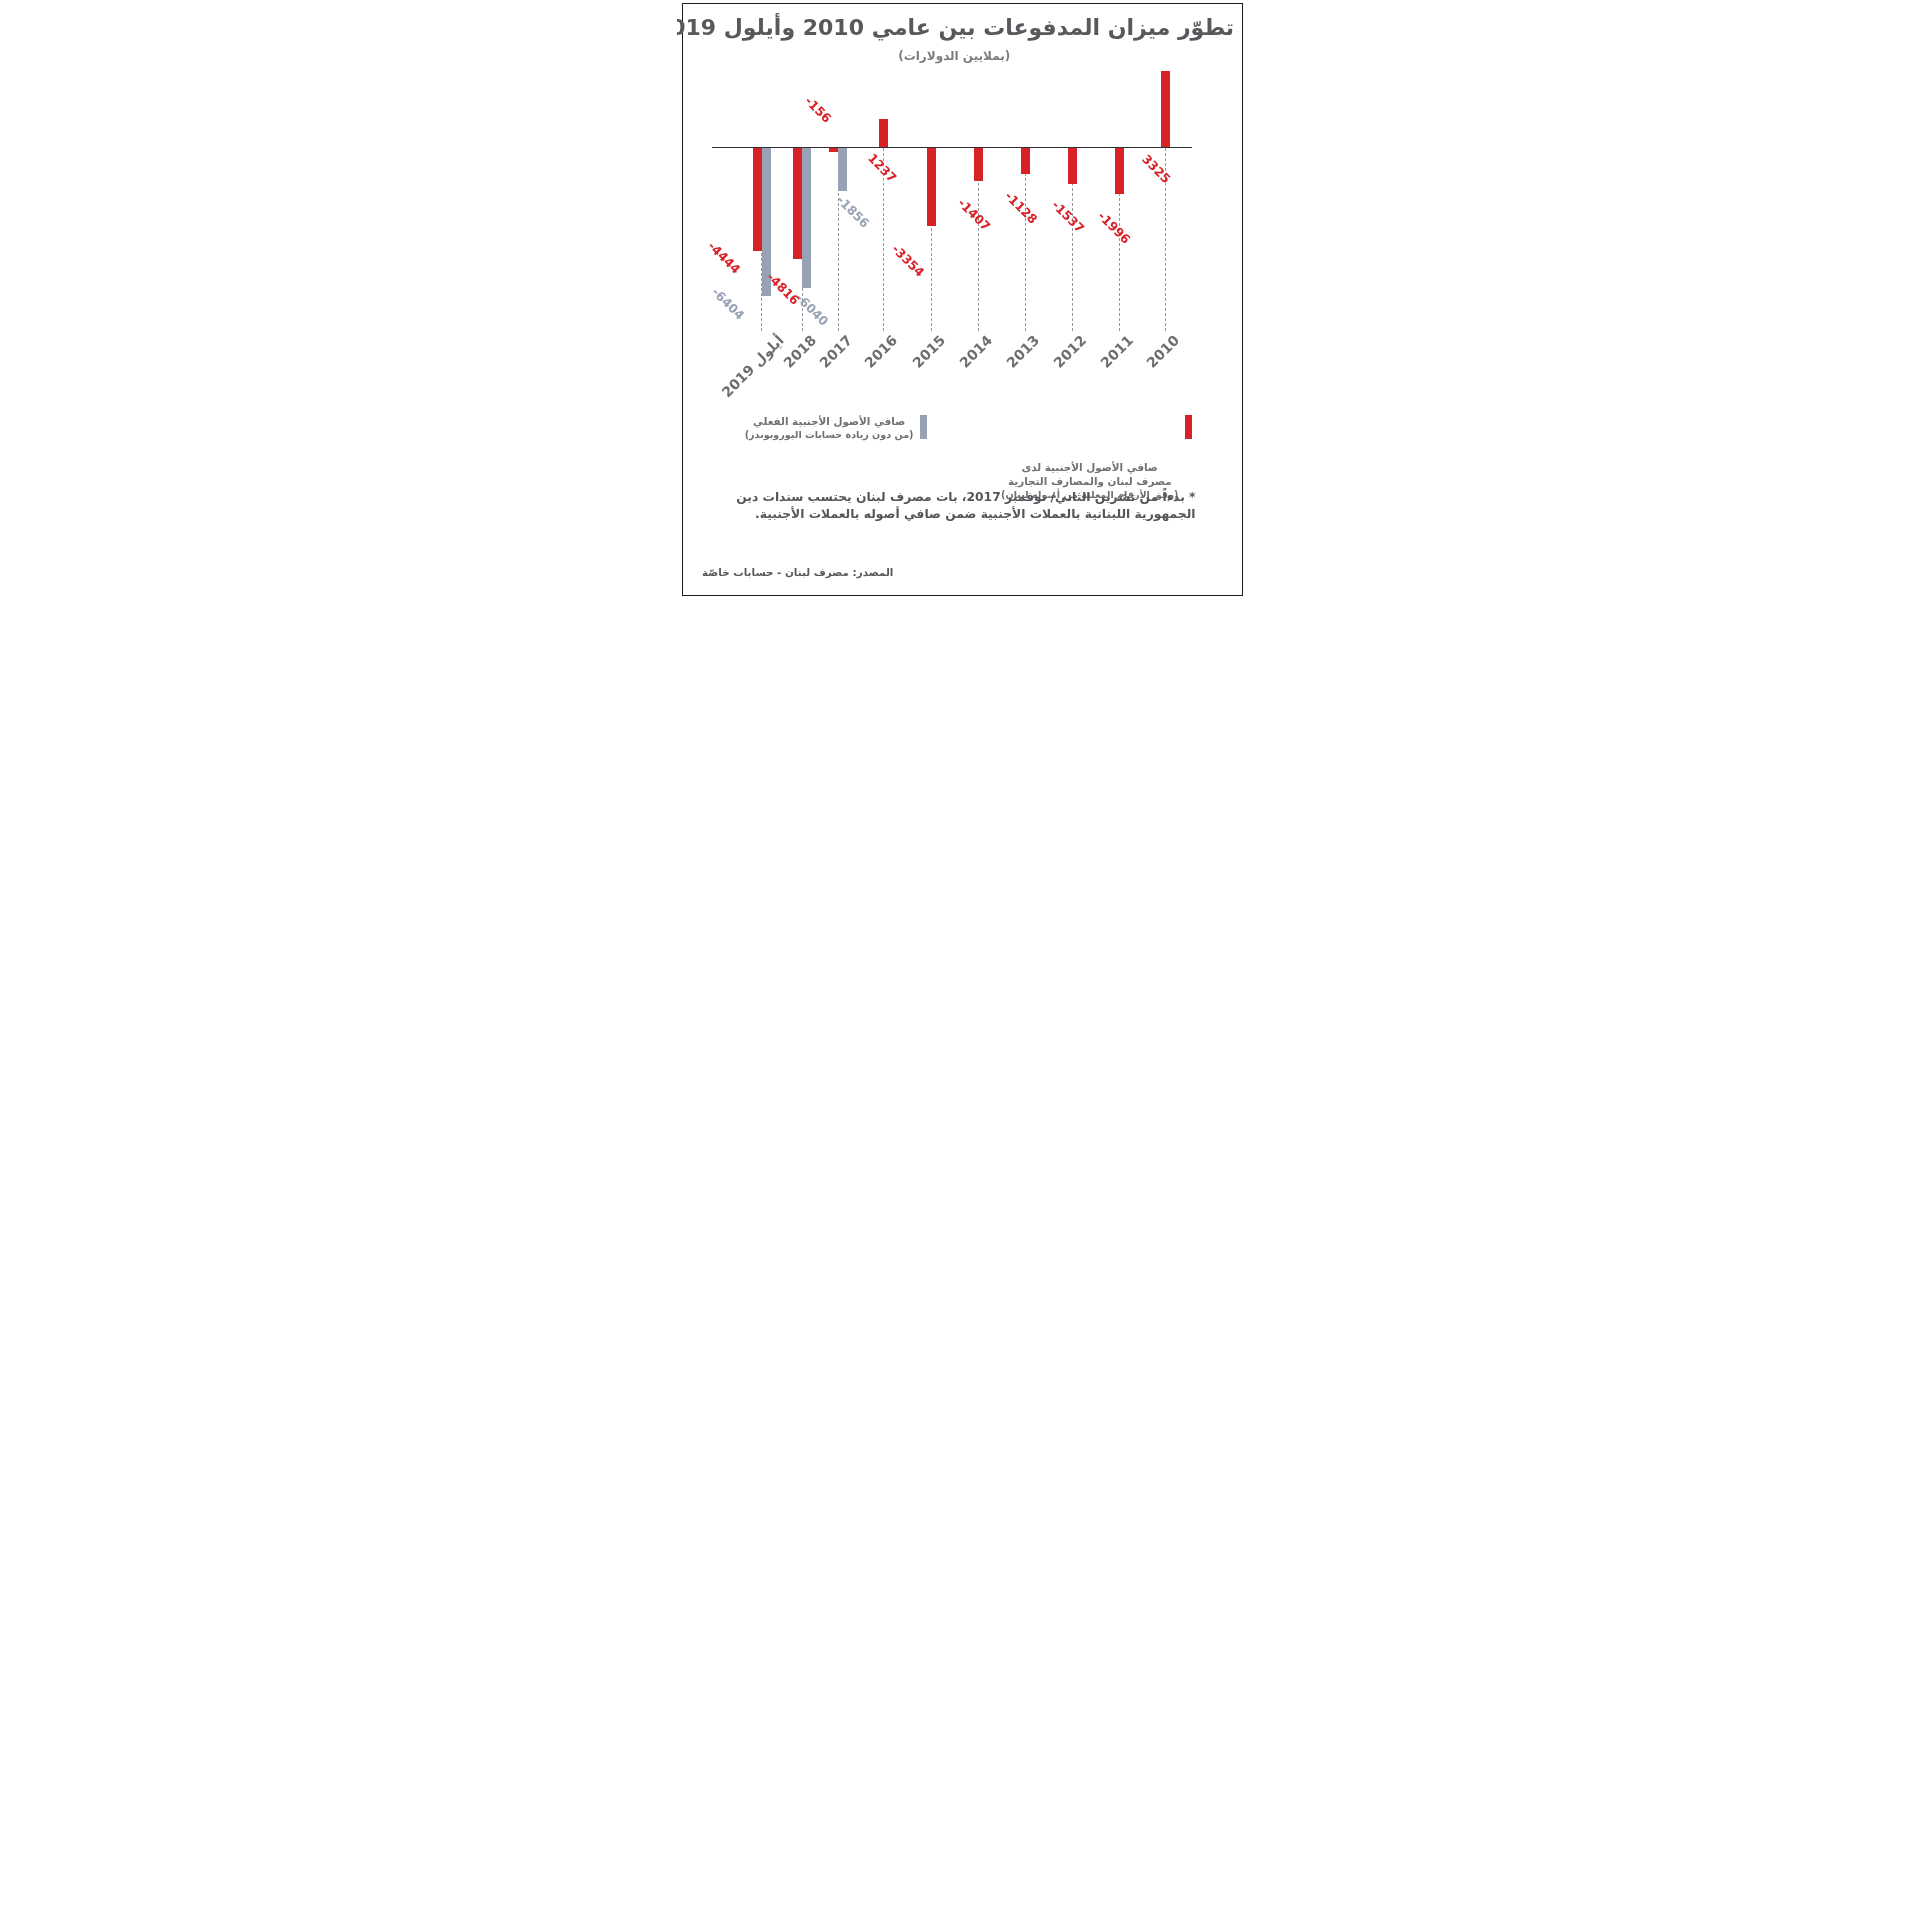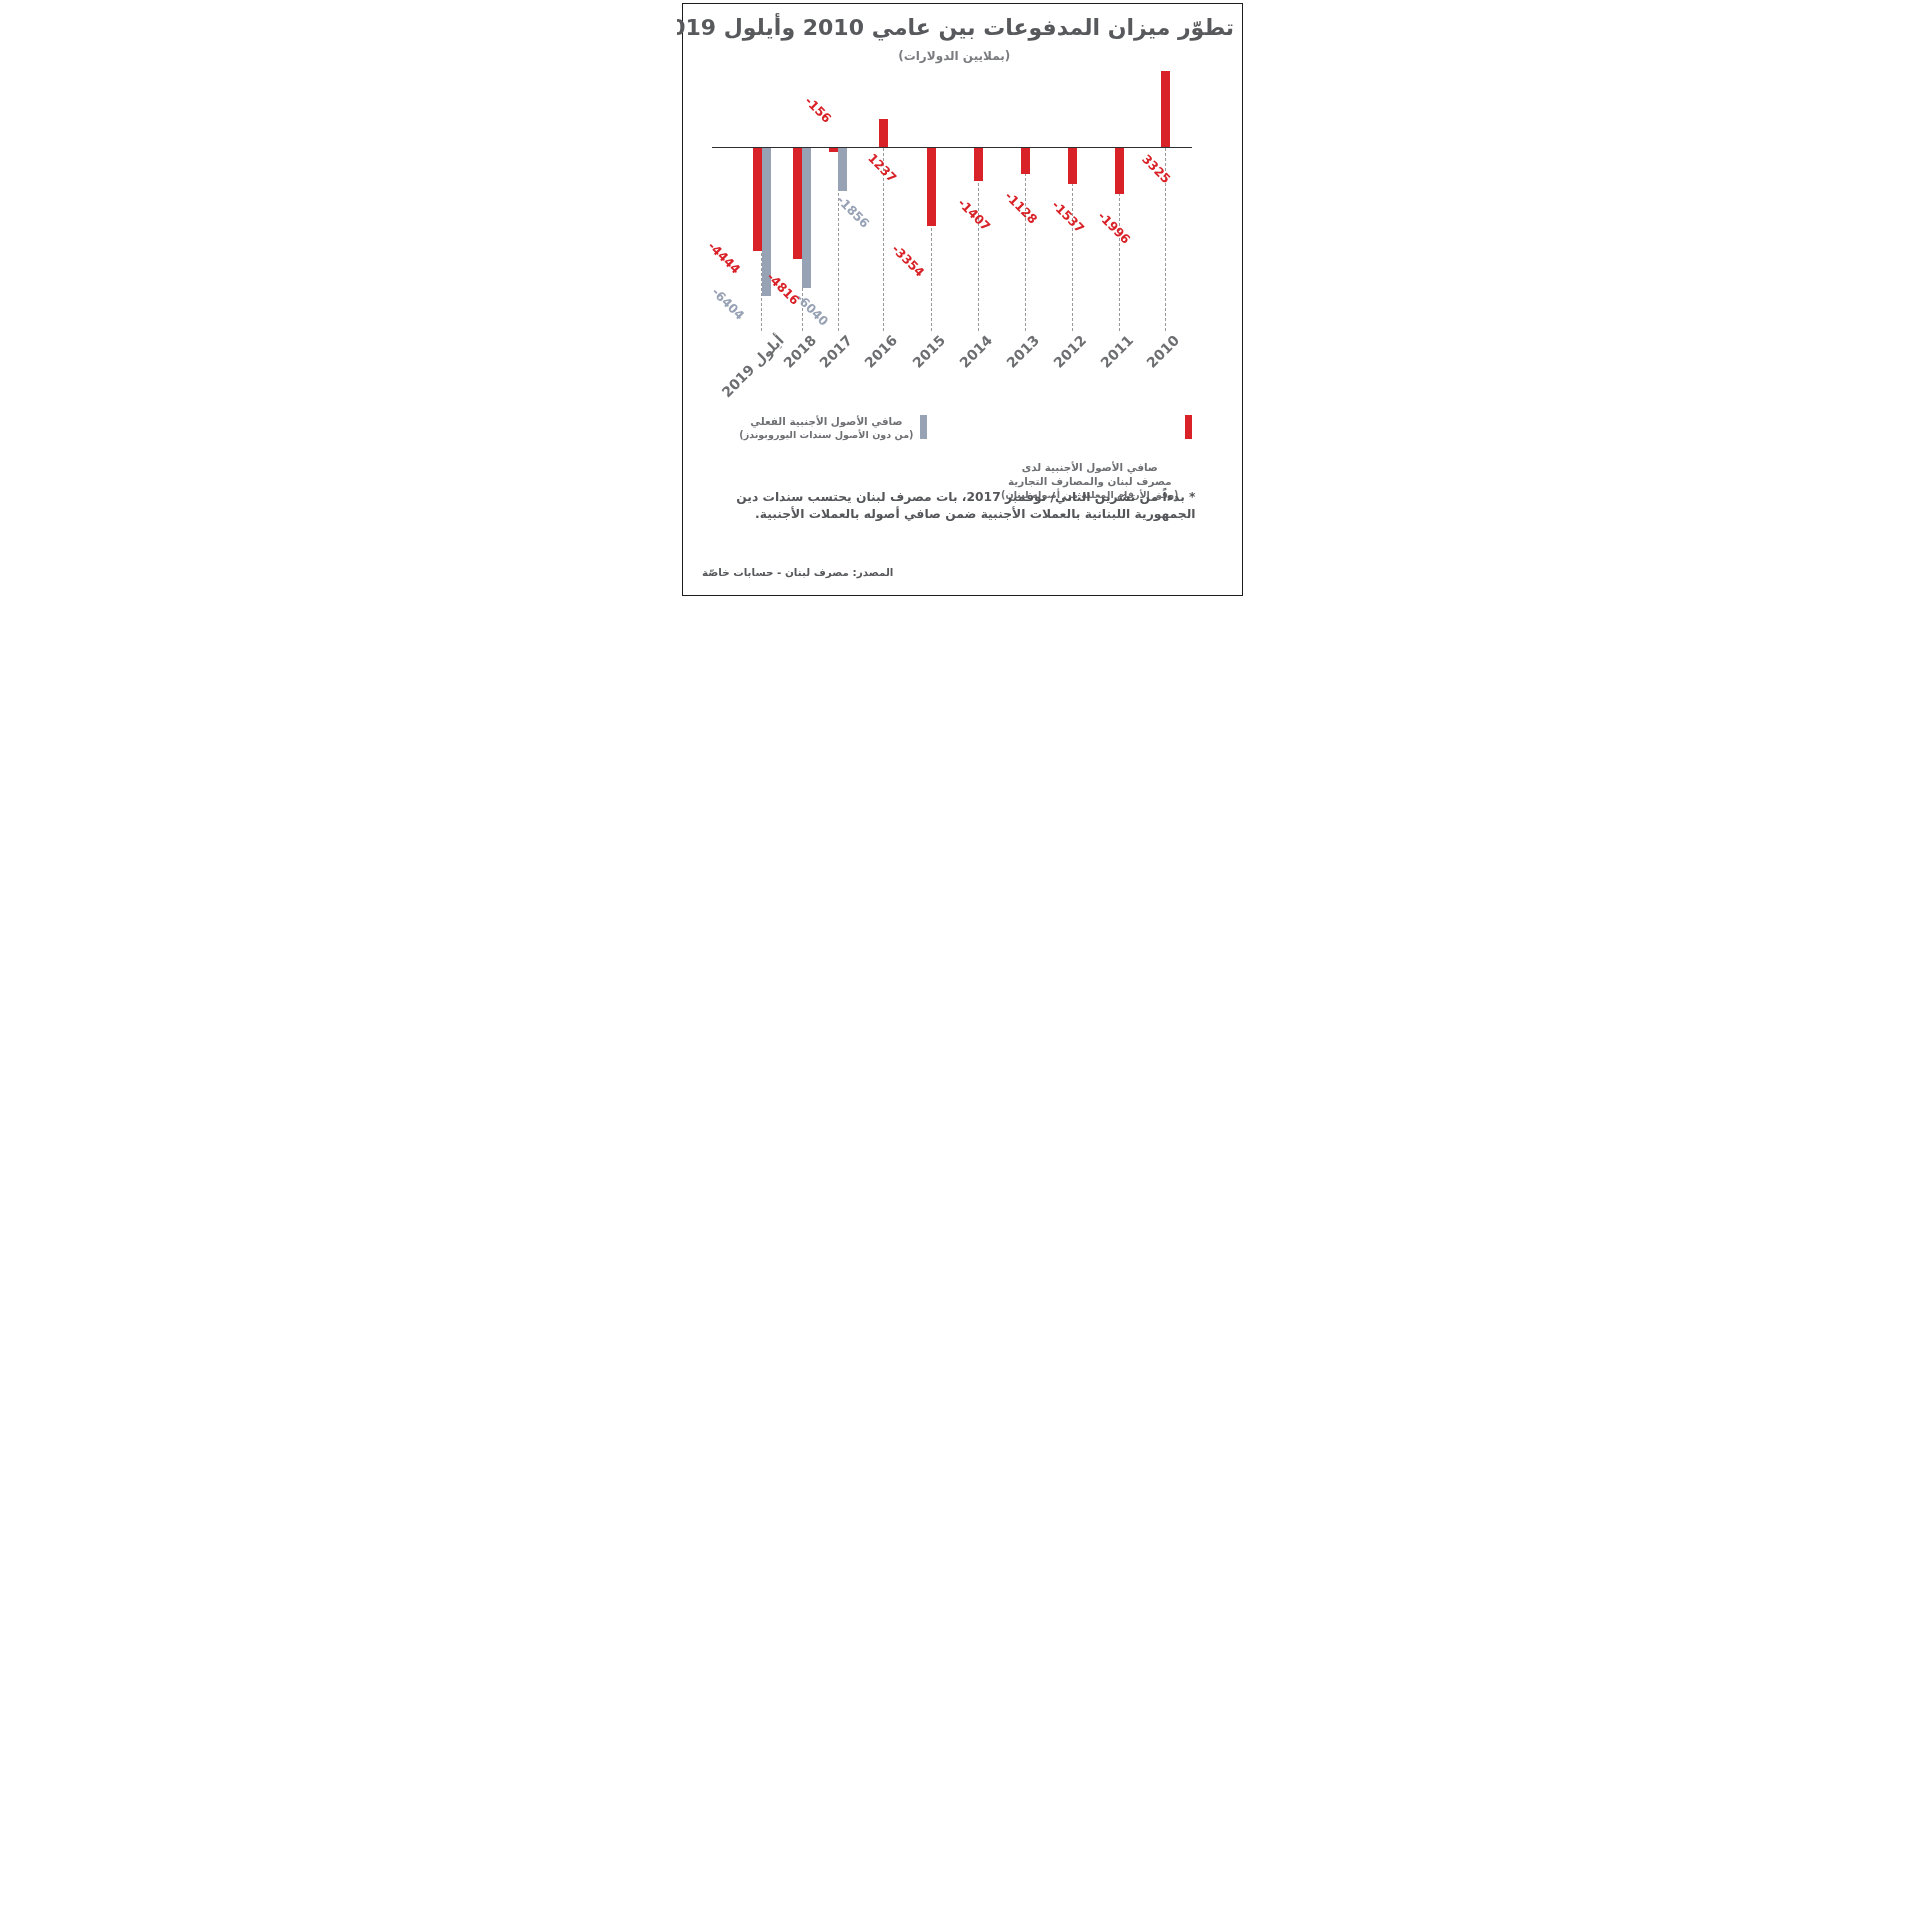--- a/index.html
+++ b/index.html
@@ -122,21 +122,21 @@
       <div class="ylabel" style="right: 125px; top: 332px;">2011</div>
       <div class="dash" style="left: 488px; top: 148px; height: 183px;"></div>
       <div class="bar" style="width: 9.2px; background: rgb(217, 34, 40); left: 484px; top: 71px; height: 77px;"></div>
       <div class="vlabel" dir="ltr" style="color: rgb(217, 34, 40); left: 472px; top: 152px;">3325</div>
       <div class="ylabel" style="right: 79px; top: 332px;">2010</div>
     </div>
 
   <div class="legend-swatch" style="left: 243px; top: 415px; background: rgb(152, 162, 181);"></div>
   <div class="legend-text" style="right:336px;top:414px;">
     <div>صافي الأصول الأجنبية الفعلي</div>
-    <div class="paren">(من دون الأصول سندات اليوروبوندز)</div>
+    <div class="paren">(من دون زيادة حسابات اليوروبوندز)</div>
   </div>
 
   <div class="legend-swatch" style="left: 508px; top: 415px; background: rgb(217, 34, 40);"></div>
   <div class="legend-text" style="right:71px;top:414px;margin-top:46px;">
     <div>صافي الأصول الأجنبية لدى</div>
     <div>مصرف لبنان والمصارف التجارية</div>
     <div class="paren">(وفق الأرقام المعلنة من أصوله لبنان)</div>
   </div>
 
   <div class="footnote">

